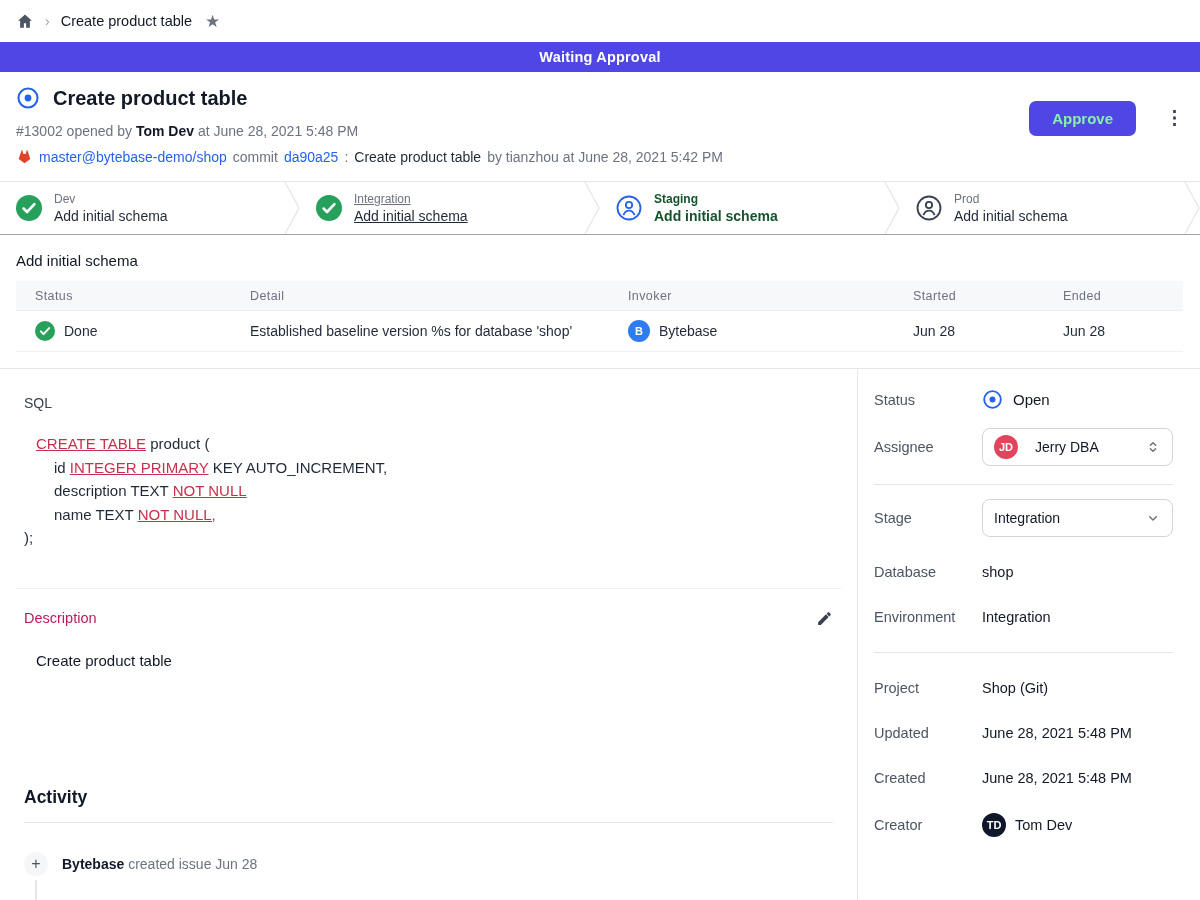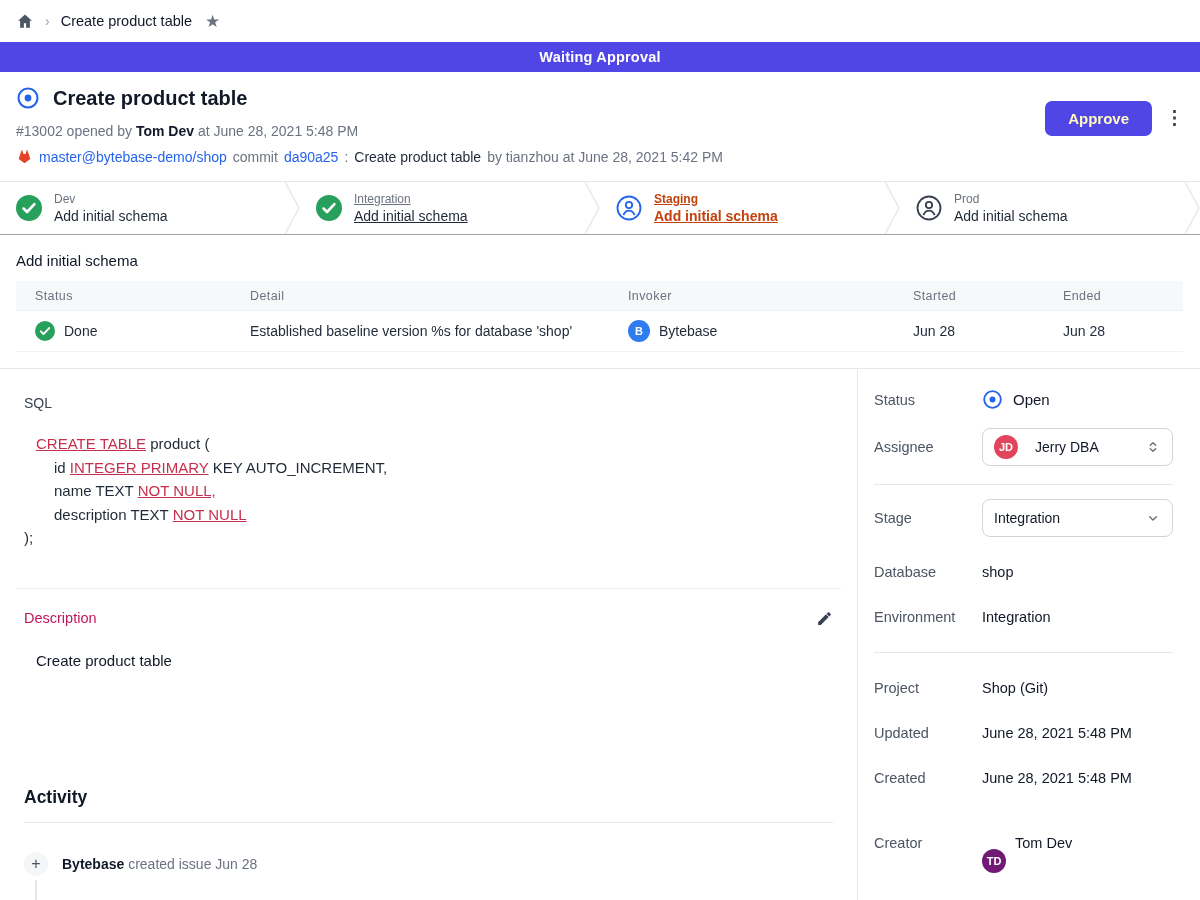--- a/index.html
+++ b/index.html
@@ -21,31 +21,31 @@
   .header { position:relative; padding:14px 16px 16px 16px; }
   .title-row { display:flex; align-items:center; gap:13px; }
   .open-ic { width:24px; height:24px; flex:none; }
   h1.issue-title { font-size:20px; font-weight:700; color:#111827; }
   .meta { margin-top:13px; font-size:14px; color:#6b7280; }
   .meta b { color:#111827; font-weight:600; }
   .meta2 { margin-top:9px; font-size:14px; color:#6b7280; display:flex; align-items:center; gap:6px; }
   .meta2 .lnk { color:#2563eb; cursor:pointer; }
   .meta2 .msg { color:#1f2937; }
   .gitlab-ic { width:17px; height:17px; flex:none; }
-  .approve-btn { position:absolute; right:48px; top:29px; background:#4f46e5; color:#fef9c3; border:none;
+  .approve-btn { position:absolute; right:64px; top:29px; background:#4f46e5; color:#86efac; border:none;
                  font-family:inherit; font-size:15px; font-weight:600; padding:9px 23px; border-radius:7px; cursor:pointer; }
   .kebab { position:absolute; right:16px; top:36px; font-size:19px; color:#374151; cursor:pointer; line-height:20px; letter-spacing:0; font-weight:700;}
   
   .pipeline { display:flex; border-top:1px solid #e5e7eb; border-bottom:1px solid #a3a3a3; height:54px; align-items:stretch; }
   .stage { flex:1; display:flex; align-items:center; gap:12px; padding-left:16px; cursor:pointer; }
   .stage-ic { width:26px; height:26px; flex:none; }
   .stage-txt .env { font-size:12px; color:#6b7280; line-height:15px; }
   .stage-txt .task { font-size:14px; color:#1f2937; line-height:18px; }
   .stage.done-2 .env, .stage.done-2 .task { text-decoration:underline; }
-  .stage.active .env, .stage.active .task { color:#c2410c; font-weight:700;text-decoration:underline; }
+  .stage.active .env, .stage.active .task { color:#14532d; font-weight:700; }
   .chev-sep { width:16px; flex:none; }
   
   .task-section { padding:17px 0 16px 0; border-bottom:1px solid #e5e7eb; }
   .task-heading { margin-left:16px; font-size:15px; color:#111827; }
   .task-table { margin:12px 17px 0 16px; }
   .trow { display:grid; grid-template-columns:215px 378px 285px 150px 1fr; align-items:center; }
   .trow.head { background:#f7f8f9; height:30px; font-size:12.5px; color:#6b7280; letter-spacing:.4px; border-bottom:1px solid #eceef1; }
   .trow.data { background:#fff; height:41px; font-size:14px; color:#1f2937; border-bottom:1px solid #f1f2f4; }
   .tcell { padding-left:19px; display:flex; align-items:center; gap:9px; }
   .check-ic { width:20px; height:20px; flex:none; }
@@ -78,21 +78,21 @@
   .side-row { display:grid; grid-template-columns:108px 1fr; align-items:center; }
   .side-label { font-size:14.5px; color:#4b5563; }
   .side-value { font-size:14.5px; color:#111827; font-weight:500; }
   .status-val { display:flex; align-items:center; gap:10px; font-size:15px; color:#111827; }
   .status-val .open-ic { width:21px; height:21px; }
   .selectbox { height:38px; border:1px solid #d1d5db; border-radius:8px; background:#fff; display:flex;
                align-items:center; padding:0 11px; gap:17px; cursor:pointer; }
   .selectbox .name { font-size:14px; color:#111827; }
   .sel-ic { margin-left:auto; width:16px; height:16px; color:#6b7280; flex:none; }
   .avatar.jd { background:#e0455c; width:24px; height:24px; }
-  .avatar.td { background:#701a75; width:24px; height:24px;margin-top:36px; }
+  .avatar.td { background:#0f172a; width:24px; height:24px; }
   .side-rule { border:none; border-top:1px solid #e5e7eb; }
   .creator-val { display:flex; align-items:center; gap:9px; }
   .mb18 { margin-bottom:18px; } .mb14 { margin-bottom:14px; } .mb24 { margin-bottom:25px; }
   .row-h { min-height:20px; }
 </style>
 </head>
 <body>
 
 <div class="breadcrumb">
   <svg class="home-ic" viewBox="0 0 24 24" fill="currentColor">
@@ -220,22 +220,22 @@
     </div>
   </div>
 </div>
 
 <div class="main">
   <div class="left-col">
     <div class="sql-label">SQL</div>
     <div class="sql-code">
         <div class="sql-line i1"><span class="kw">CREATE TABLE</span><span> product (</span></div>
         <div class="sql-line i2"><span>id </span><span class="kw">INTEGER PRIMARY</span><span> KEY AUTO_INCREMENT,</span></div>
+        <div class="sql-line i2"><span>description TEXT </span><span class="kw">NOT NULL</span></div>
         <div class="sql-line i2"><span>name TEXT </span><span class="kw">NOT NULL,</span></div>
-        <div class="sql-line i2"><span>description TEXT </span><span class="kw">NOT NULL</span></div>
         <div class="sql-line i0"><span>);</span></div>
       </div>
     <hr class="rule">
     <div class="desc-row">
       <span class="desc-label">Description</span>
       <svg class="pencil-ic" viewBox="0 0 24 24" fill="currentColor">
           <path d="M3 17.2V21h3.8L17.9 9.9l-3.8-3.8L3 17.2zM20.7 7.1c.4-.4.4-1 0-1.4l-2.4-2.4c-.4-.4-1-.4-1.4 0l-1.9 1.9 3.8 3.8 1.9-1.9z"></path>
         </svg>
     </div>
     <div class="desc-text">Create product table</div>

